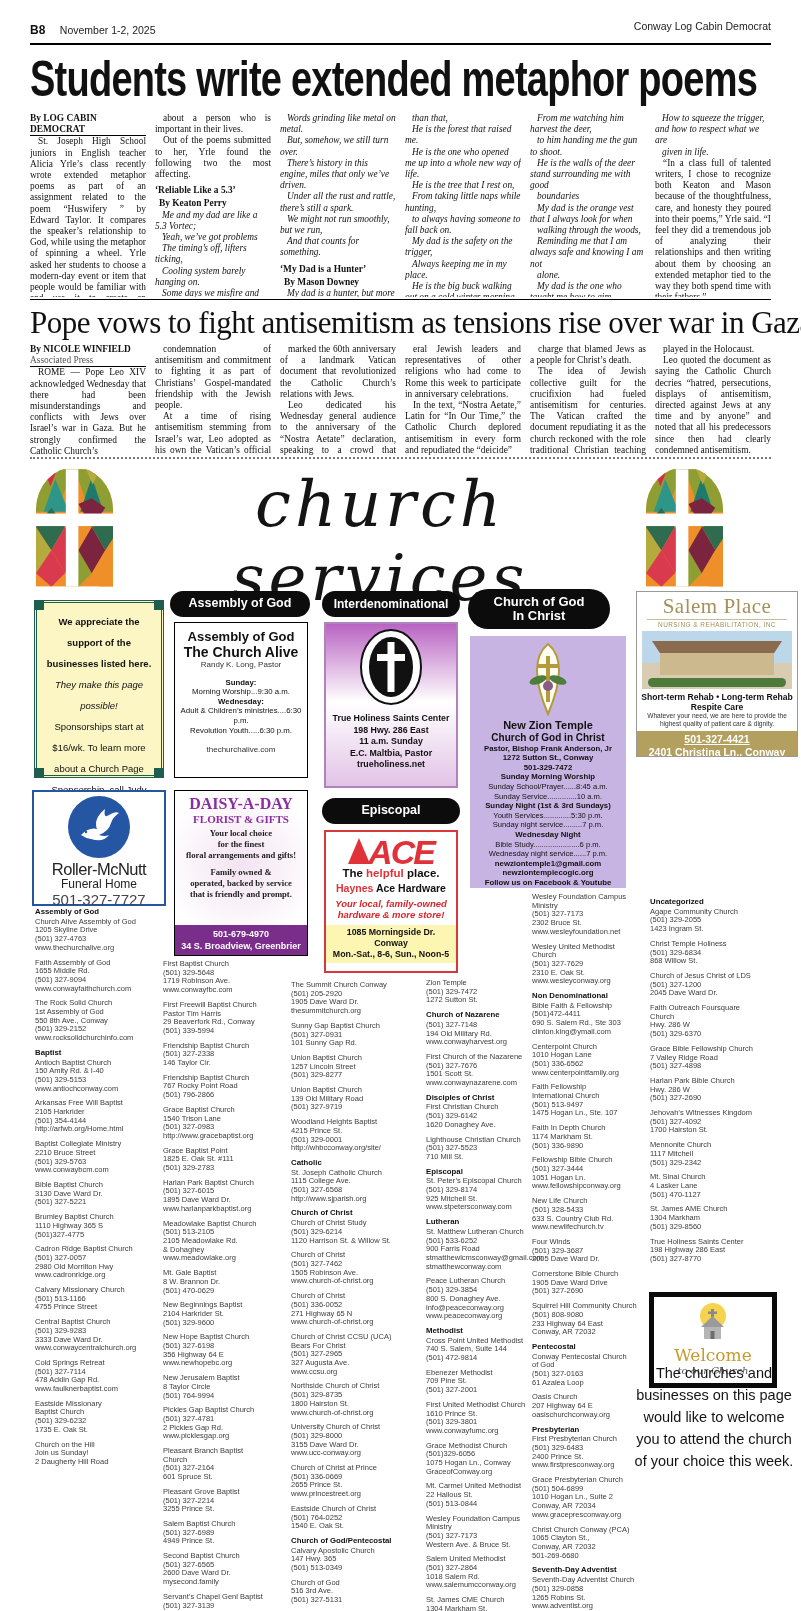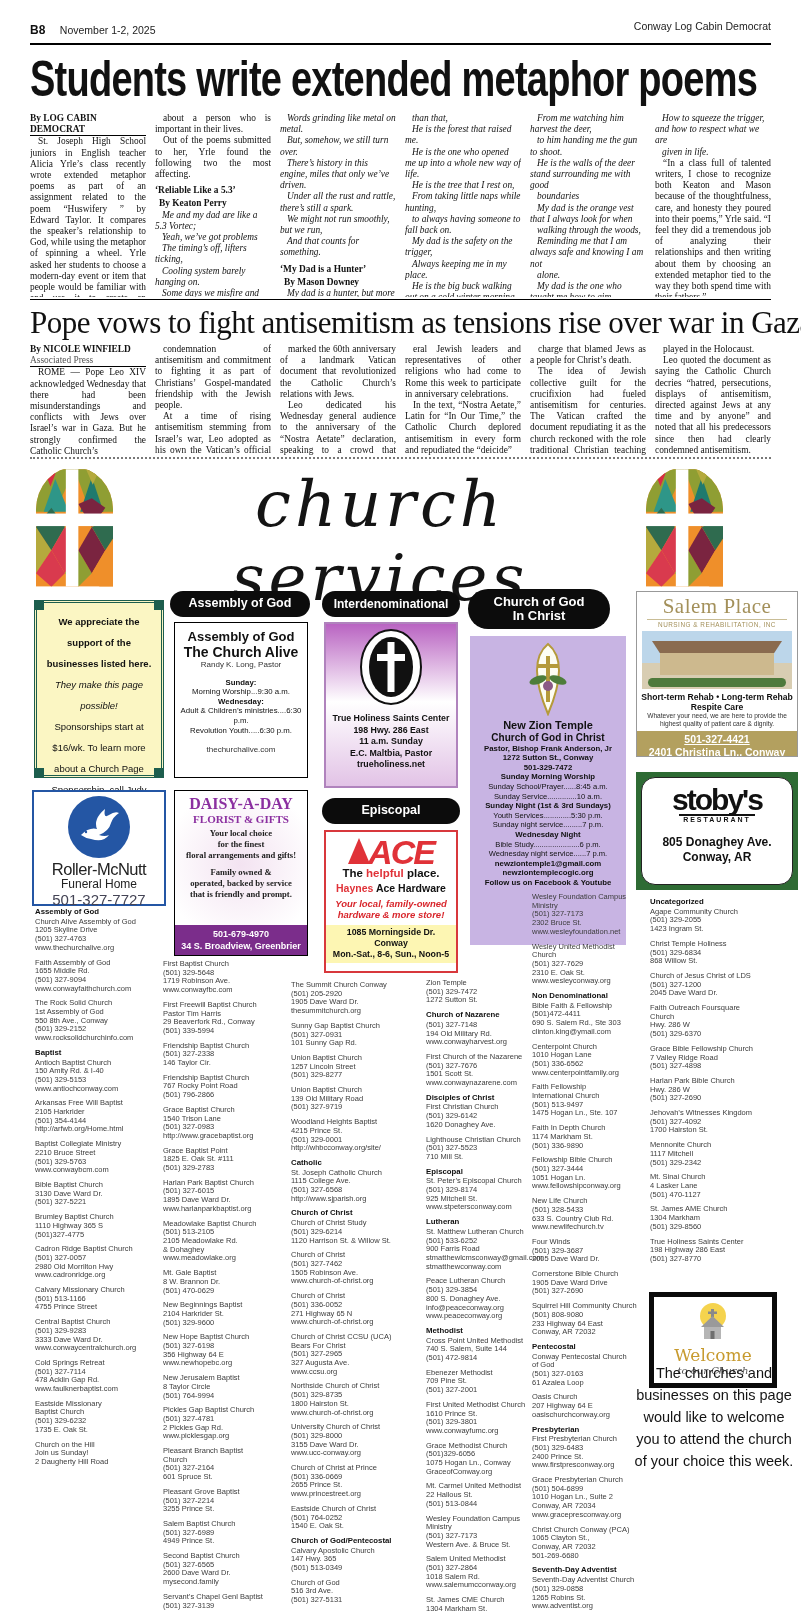--- a/index.html
+++ b/index.html
@@ -92,21 +92,21 @@
   .acelogo .tri{display:inline-block;width:0;height:0;border-left:11px solid transparent;
      border-right:11px solid transparent;border-bottom:26px solid #e03238;margin-right:-2px;}
   #ace .tag{font-weight:bold;font-size:11.5px;color:#111;margin-top:-2px;}
   #ace .tag .red{color:#e03238;}
   #ace .haynes{font-weight:bold;font-size:10.5px;margin-top:3px;}
   #ace .haynes .red{color:#e03238;}
   #ace .slogan{font-style:italic;font-weight:bold;font-size:9.5px;color:#d8262c;line-height:11px;margin-top:4px;}
   #ace .addr{background:#fdf6b3;font-weight:bold;font-size:8.8px;line-height:11px;
      margin-top:5px;padding:2px 0 3px;}
   
-  #newzion{left:470px;top:636px;width:156px;height:309px;background:#c8b4e3;text-align:center;
+  #newzion{left:470px;top:636px;width:156px;height:252px;background:#c8b4e3;text-align:center;
      box-sizing:border-box;padding-top:6px;font-size:7.6px;line-height:9.6px;}
   #newzion .tl-b{font-size:7.8px;}
   #newzion .nm1{font-size:11px;font-weight:bold;line-height:13px;}
   #newzion .nm2{font-size:10px;font-weight:bold;line-height:12px;}
   
   #salem{left:636px;top:591px;width:162px;height:166px;border:1px solid #999;background:#fff;
      box-sizing:border-box;text-align:center;overflow:hidden;}
   #salem .nm{font-family:"Liberation Serif",serif;font-size:21px;color:#a3905a;letter-spacing:.5px;margin-top:2px;}
   #salem .sub{font-size:6.4px;color:#a3905a;letter-spacing:.5px;border-top:1px solid #c9bd96;
      width:140px;margin:0 auto;padding-top:1px;}
@@ -444,30 +444,20 @@
     </div>
     <div class="f1">Short-term Rehab • Long-term Rehab</div>
     <div class="f2">Respite Care</div>
     <div class="f3">Whatever your need, we are here to provide the highest quality of patient care &amp; dignity.</div>
     <div class="band">
       <div>501-327-4421</div>
       <div>2401 Christina Ln., Conway</div>
     </div>
   </div>
 
-  <div class="abs" id="stobys">
-    <div class="card">
-      <div class="nm">stoby's</div>
-      <div class="sub">RESTAURANT</div>
-      <div class="addr">
-        <div>805 Donaghey Ave.</div>
-          <div>Conway, AR</div>
-      </div>
-    </div>
-  </div>
 
   <div class="abs listcol" id="lcol1">
       <div class="cat">Assembly of God</div>
       <div class="entry">
         <div>Church Alive Assembly of God</div>
         <div>1205 Skyline Drive</div>
         <div>(501) 327-4763</div>
         <div>www.thechurchalive.org</div>
       </div>
       <div class="entry">

